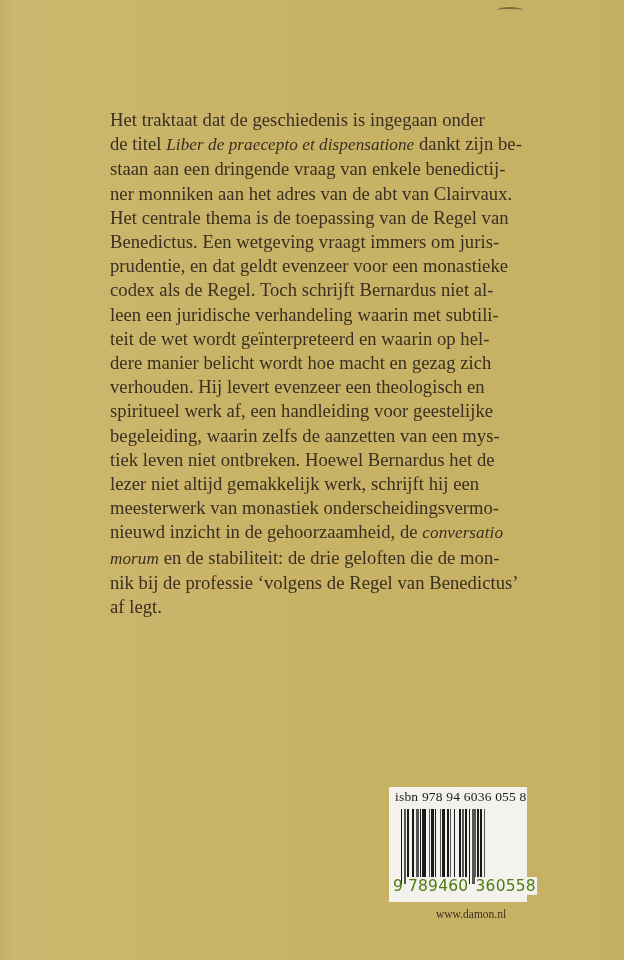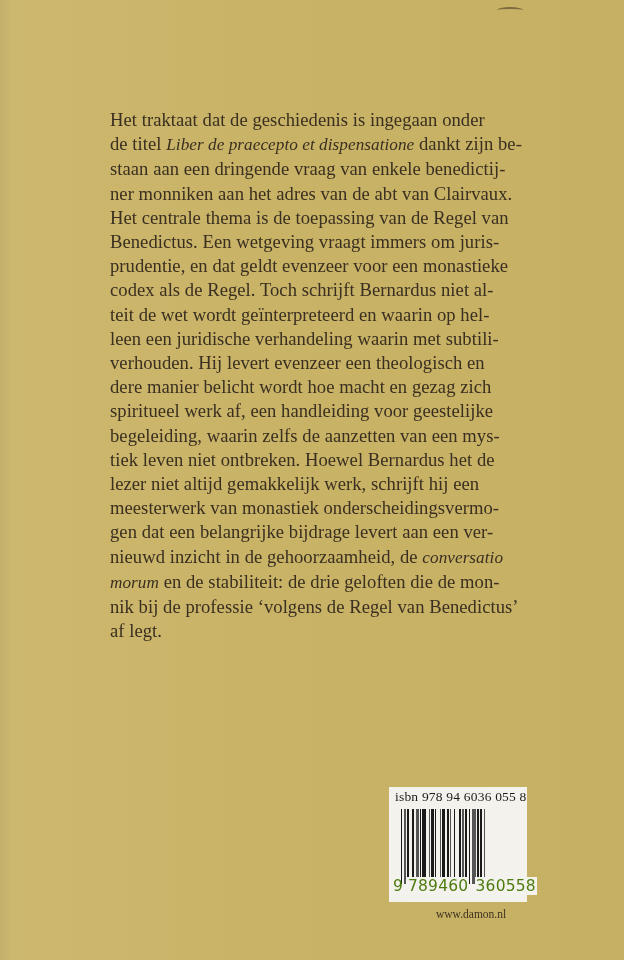--- a/index.html
+++ b/index.html
@@ -66,30 +66,29 @@
 
   <div class="blurb" id="blurb">
       <span class="line">Het traktaat dat de geschiedenis is ingegaan onder</span>
       <span class="line">de titel <i>Liber de praecepto et dispensatione</i> dankt zijn be-</span>
       <span class="line">staan aan een dringende vraag van enkele benedictij-</span>
       <span class="line">ner monniken aan het adres van de abt van Clairvaux.</span>
       <span class="line">Het centrale thema is de toepassing van de Regel van</span>
       <span class="line">Benedictus. Een wetgeving vraagt immers om juris-</span>
       <span class="line">prudentie, en dat geldt evenzeer voor een monastieke</span>
       <span class="line">codex als de Regel. Toch schrijft Bernardus niet al-</span>
+      <span class="line">leen een juridische verhandeling waarin met subtili-</span>
       <span class="line">teit de wet wordt geïnterpreteerd en waarin op hel-</span>
-      <span class="line">leen een juridische verhandeling waarin met subtili-</span>
+      <span class="line">dere manier belicht wordt hoe macht en gezag zich</span>
       <span class="line">verhouden. Hij levert evenzeer een theologisch en</span>
-      <span class="line">dere manier belicht wordt hoe macht en gezag zich</span>
       <span class="line">spiritueel werk af, een handleiding voor geestelijke</span>
       <span class="line">begeleiding, waarin zelfs de aanzetten van een mys-</span>
       <span class="line">tiek leven niet ontbreken. Hoewel Bernardus het de</span>
       <span class="line">lezer niet altijd gemakkelijk werk, schrijft hij een</span>
       <span class="line">meesterwerk van monastiek onderscheidingsvermo-</span>
-      <span class="line">gen dat een belangrijke bijdrage levert aan een ver-</span>
       <span class="line">nieuwd inzicht in de gehoorzaamheid, de <i>conversatio</i></span>
       <span class="line"><i>morum</i> en de stabiliteit: de drie geloften die de mon-</span>
       <span class="line">nik bij de professie ‘volgens de Regel van Benedictus’</span>
       <span class="line">af legt.</span>
     </div>
 
   <div class="isbn-box">
     <div class="isbn-label">isbn 978 94 6036 055 8</div>
     <div class="barcode" id="barcode">
         <span style="width: 1.25px; background: rgb(26, 26, 26);"></span>

